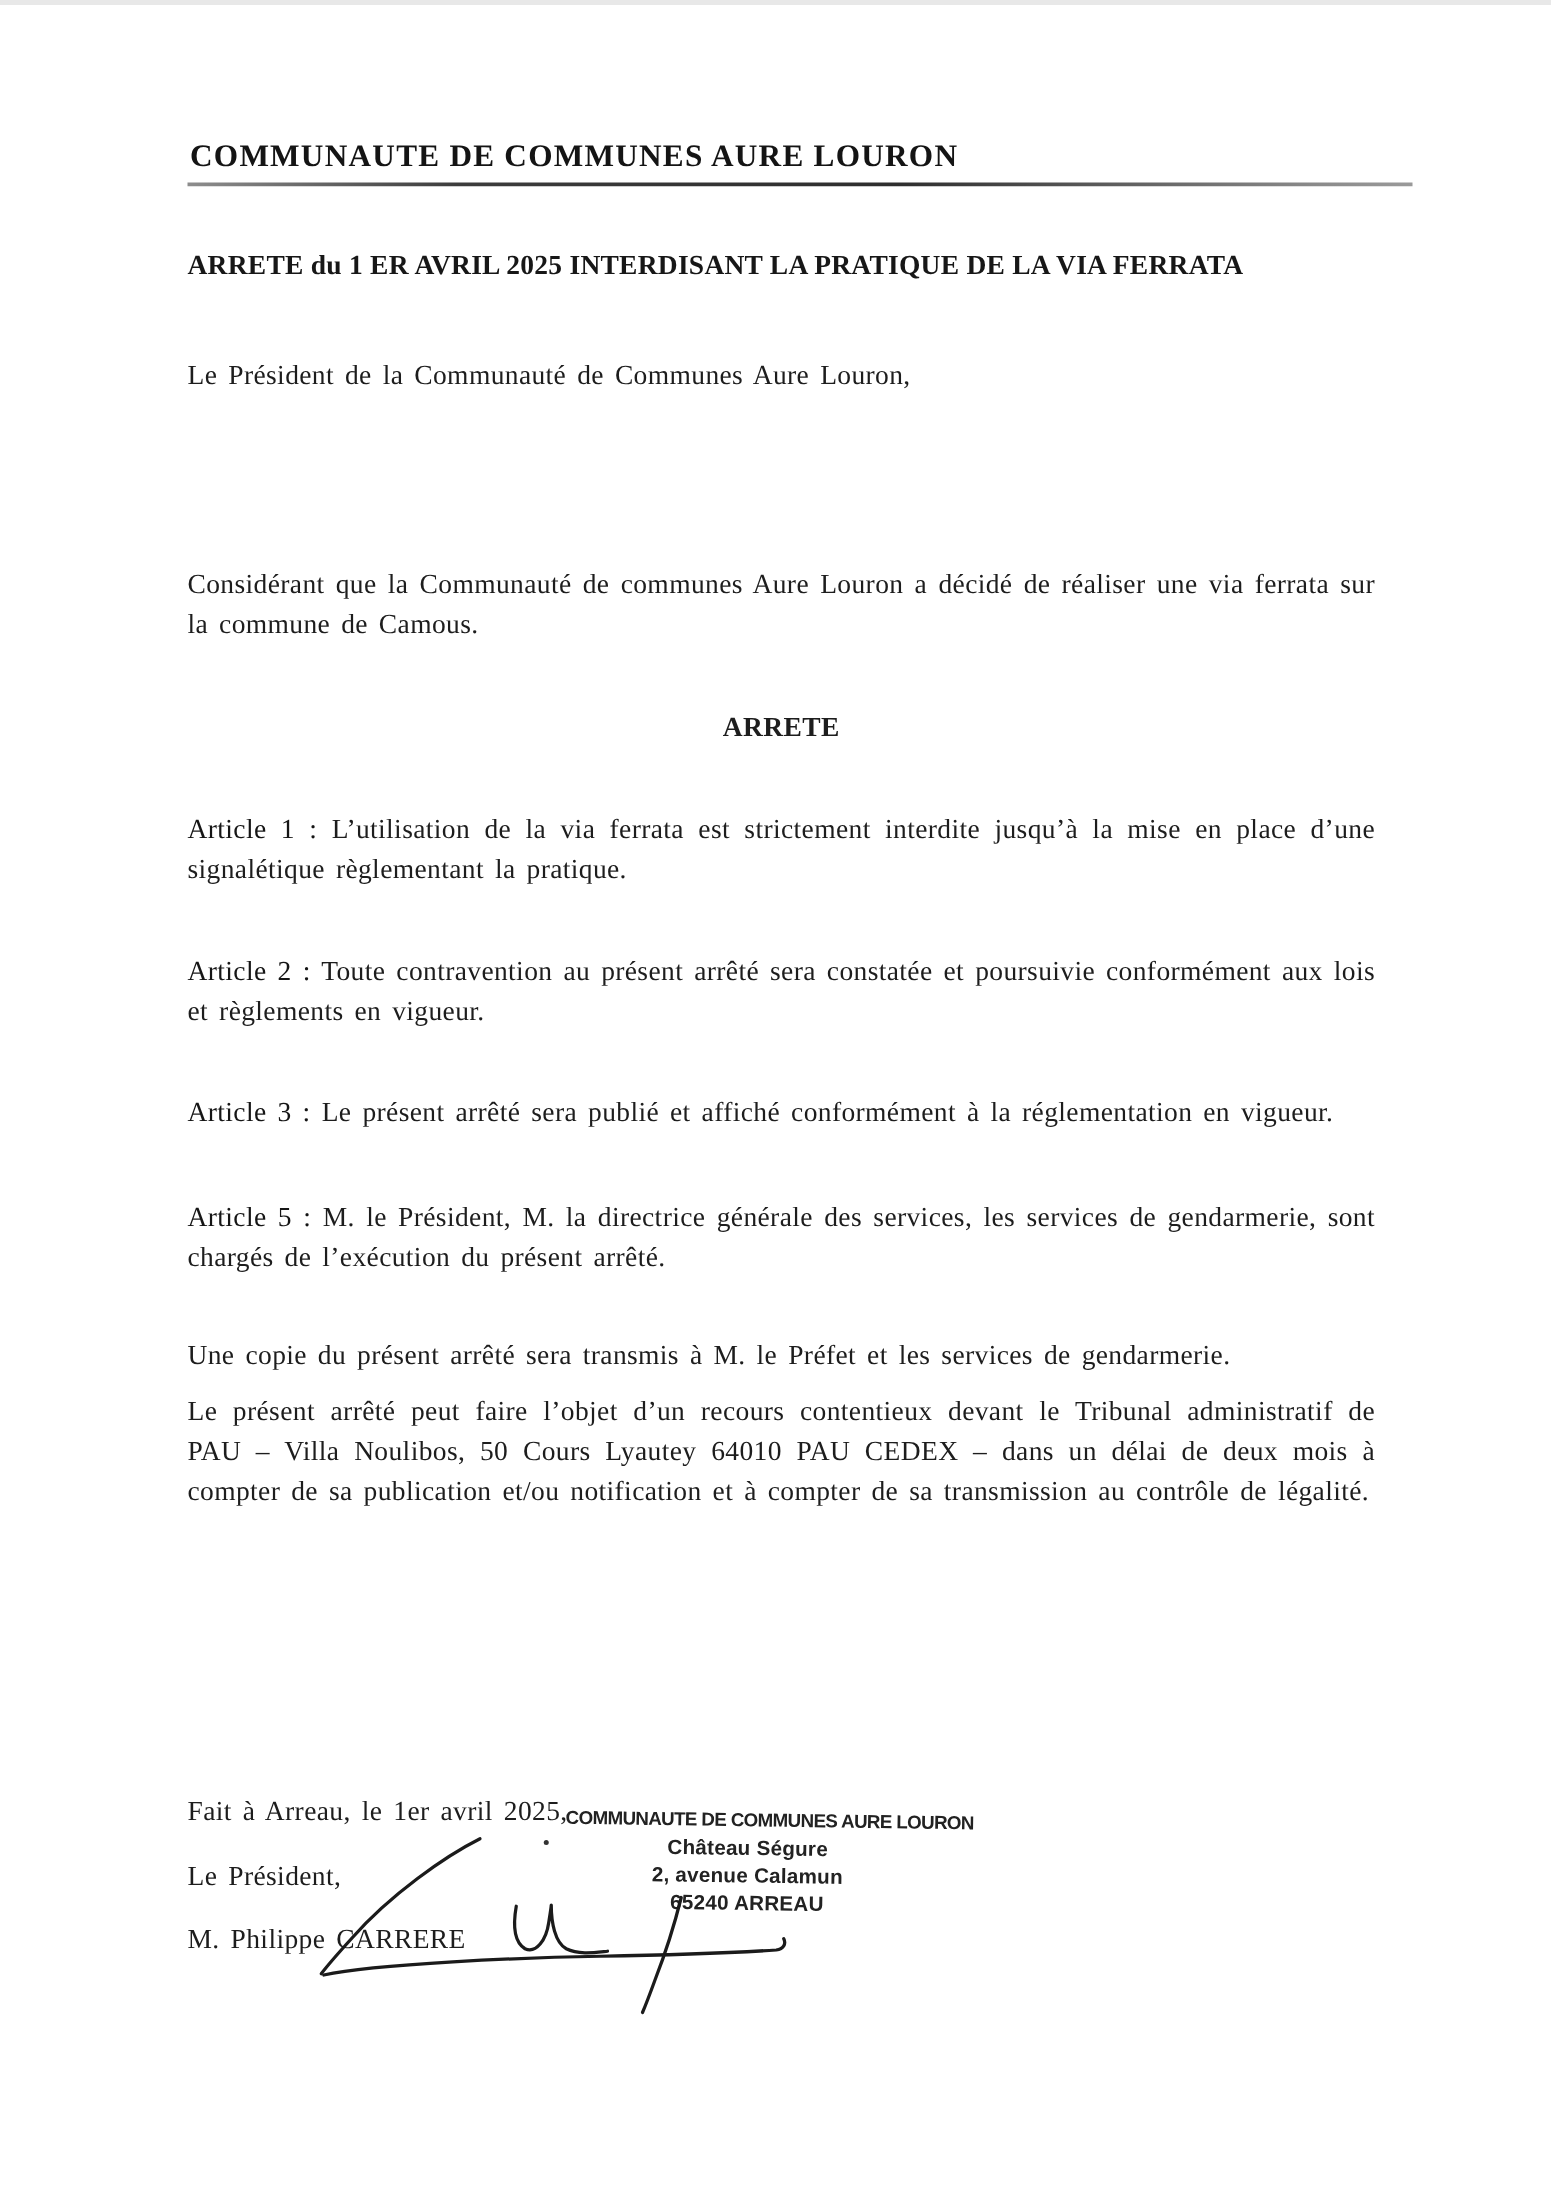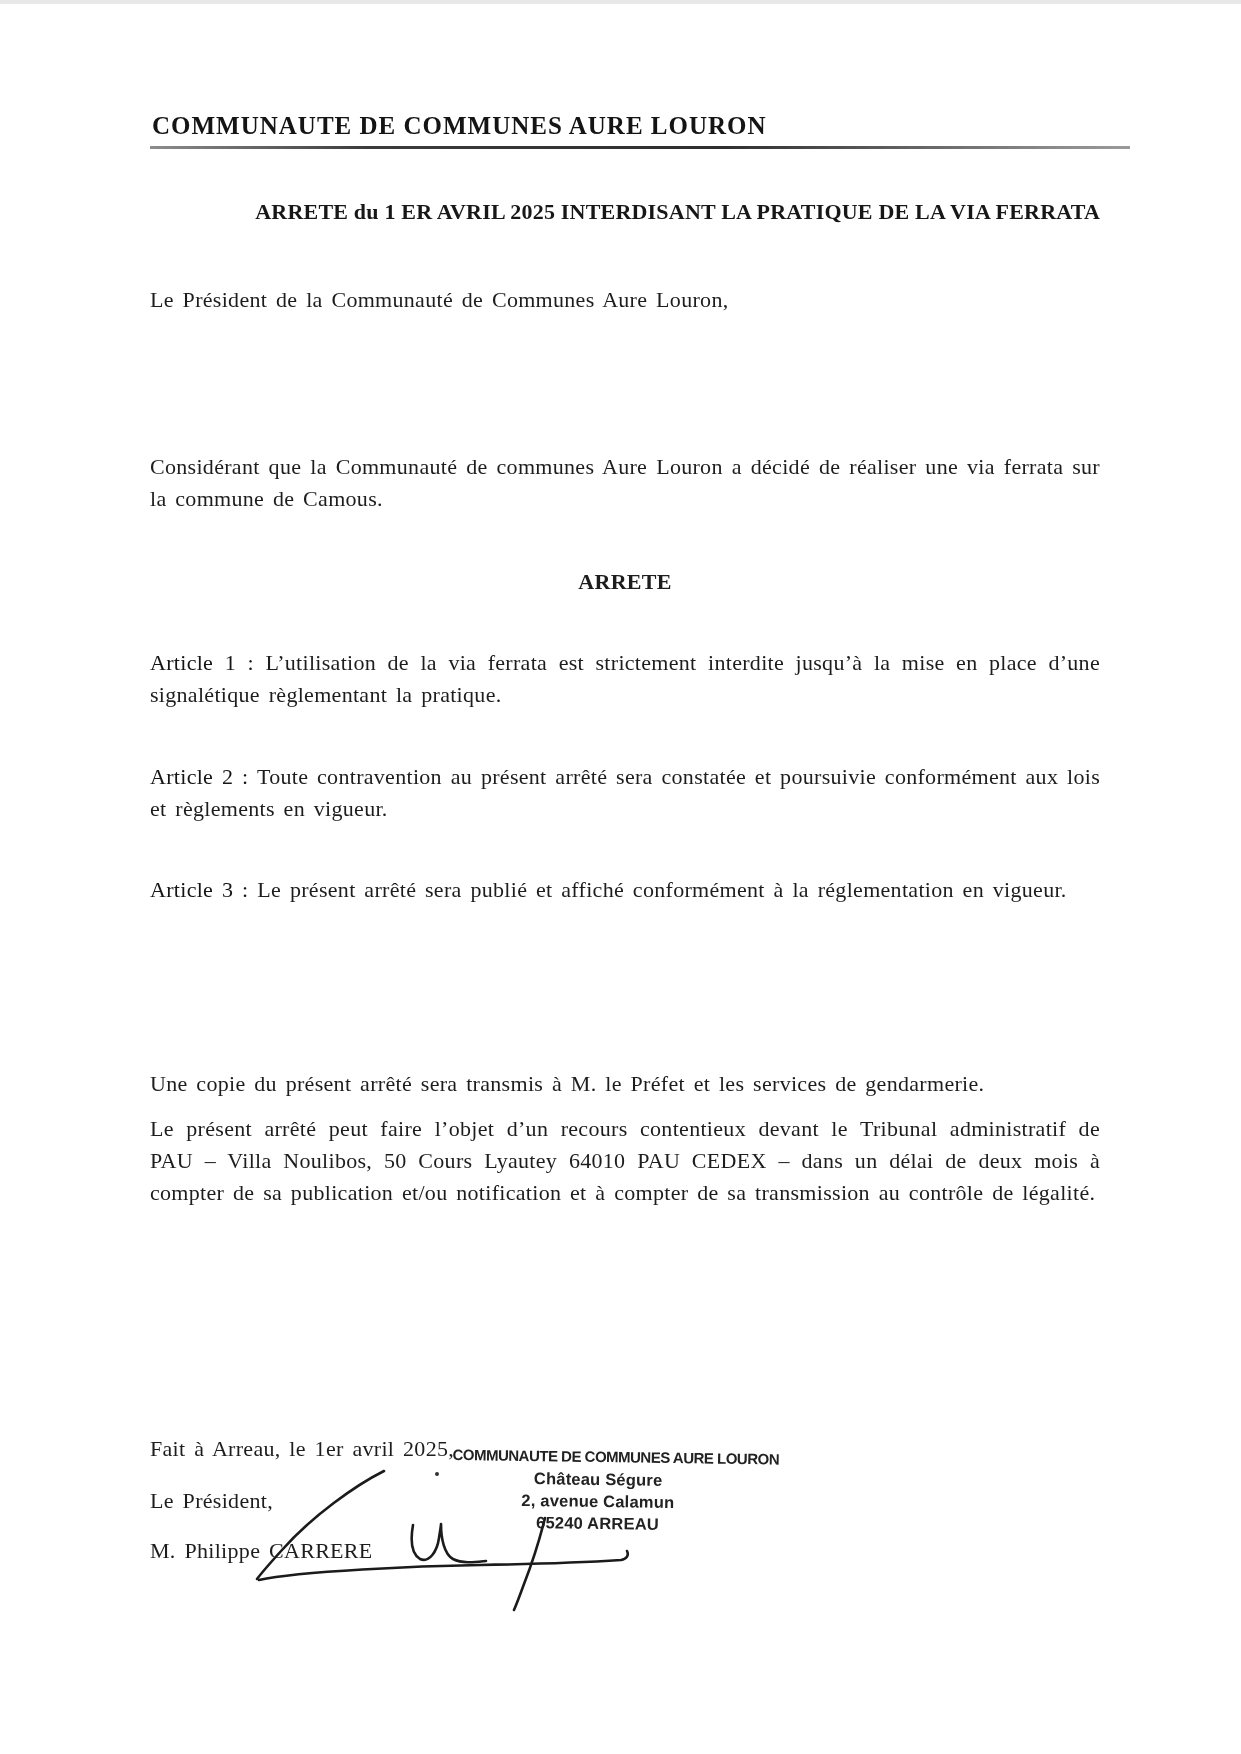--- a/index.html
+++ b/index.html
@@ -33,21 +33,21 @@
     width: 980px;
     height: 3px;
     background: linear-gradient(to right, #8d8d8d, #3c3c3c 22%, #2e2e2e 58%, #8a8a8a 92%, #9a9a9a);
   }
   .doc-title {
     left: 150px;
     top: 192px;
     width: 950px;
     font-size: 22px;
     font-weight: bold;
-    text-align: right;
+    text-align: left;
     line-height: 32px;
     color: #171717;
     letter-spacing: 0.2px;
   }
   .para {
     left: 150px;
     width: 950px;
     font-size: 22px;
     line-height: 32px;
     letter-spacing: 0.3px;
@@ -120,20 +120,24 @@
   <p class="abs para justify" style="top:757px">
     <strong class="lbl">Article 2 :</strong>
     <span>Toute contravention au présent arrêté sera constatée et poursuivie conformément aux lois et règlements en vigueur.</span>
   </p>
 
   <p class="abs para justify" style="top:870px">
     <strong class="lbl">Article 3 :</strong>
     <span>Le présent arrêté sera publié et affiché conformément à la réglementation en vigueur.</span>
   </p>
 
+  <p class="abs para justify" style="top:954px">
+    <strong class="lbl">Article 5 :</strong>
+    <span>M. le Président, M. la directrice générale des services, les services de gendarmerie, sont chargés de l’exécution du présent arrêté.</span>
+  </p>
 
   <p class="abs para" style="top:1064px">Une copie du présent arrêté sera transmis à M. le Préfet et les services de gendarmerie.</p>
 
   <p class="abs para justify" style="top:1109px">Le présent arrêté peut faire l’objet d’un recours contentieux devant le Tribunal administratif de PAU – Villa Noulibos, 50 Cours Lyautey 64010 PAU CEDEX – dans un délai de deux mois à compter de sa publication et/ou notification et à compter de sa transmission au contrôle de légalité.</p>
 
   <p class="abs para" style="top:1429px">Fait à Arreau, le 1er avril 2025,</p>
 
   <p class="abs para" style="top:1481px">Le Président,</p>
 
   <p class="abs para" style="top:1531px">M. Philippe CARRERE</p>

